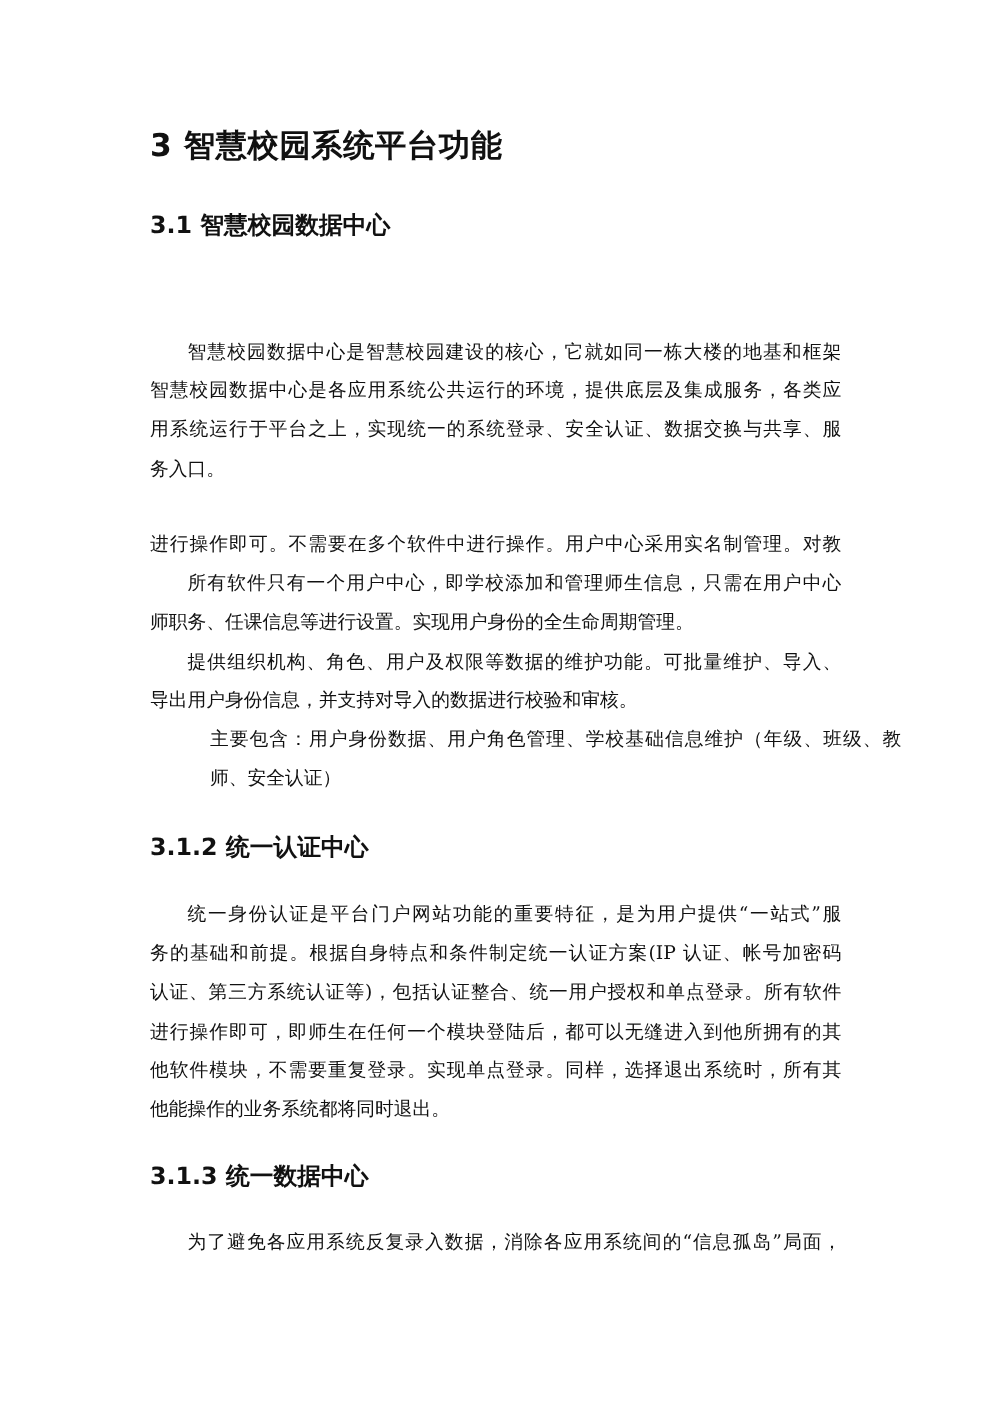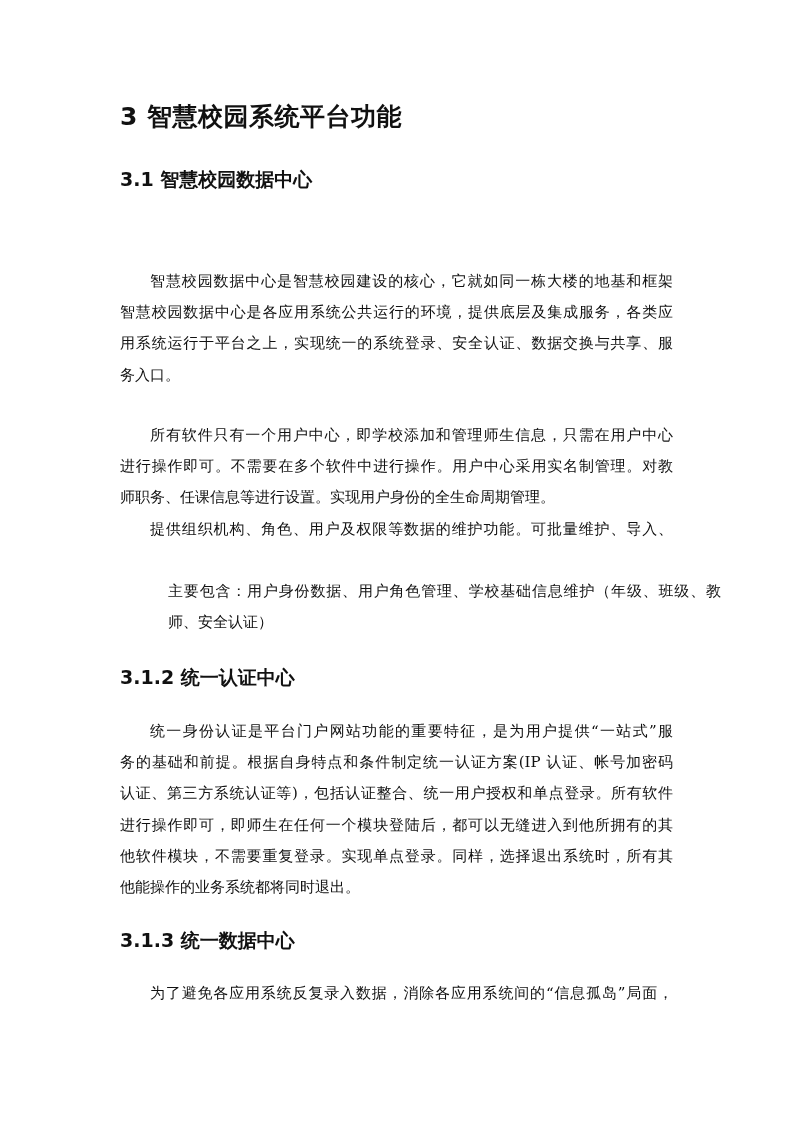--- a/index.html
+++ b/index.html
@@ -25,26 +25,27 @@
 
   <div class="h2" style="top:167px;">3.1 智慧校园数据中心</div>
   <div class="para" style="top:218px;margin-top:48px;">
     <span class="line indent">智慧校园数据中心是智慧校园建设的核心，它就如同一栋大楼的地基和框架</span>
     <span class="line">智慧校园数据中心是各应用系统公共运行的环境，提供底层及集成服务，各类应</span>
     <span class="line">用系统运行于平台之上，实现统一的系统登录、安全认证、数据交换与共享、服</span>
     <span class="line last">务入口。</span>
   </div>
 
   <div class="para" style="top:420px;">
+    <span class="line">进行操作即可。不需要在多个软件中进行操作。用户中心采用实名制管理。对教</span>
     <span class="line indent">所有软件只有一个用户中心，即学校添加和管理师生信息，只需在用户中心</span>
-    <span class="line">进行操作即可。不需要在多个软件中进行操作。用户中心采用实名制管理。对教</span>
     <span class="line last">师职务、任课信息等进行设置。实现用户身份的全生命周期管理。</span>
   </div>
   <div class="para" style="top:514px;">
     <span class="line indent">提供组织机构、角色、用户及权限等数据的维护功能。可批量维护、导入、</span>
+    <span class="line last">导出用户身份信息，并支持对导入的数据进行校验和审核。</span>
   </div>
   <div class="para" style="top:576px;margin-left:48px;">
     <span class="line">主要包含：用户身份数据、用户角色管理、学校基础信息维护（年级、班级、教</span>
     <span class="line last">师、安全认证）</span>
   </div>
 
   <div class="h2" style="top:665px;">3.1.2 统一认证中心</div>
   <div class="para" style="top:716px;">
     <span class="line indent">统一身份认证是平台门户网站功能的重要特征，是为用户提供“一站式”服</span>
     <span class="line">务的基础和前提。根据自身特点和条件制定统一认证方案(IP 认证、帐号加密码</span>

